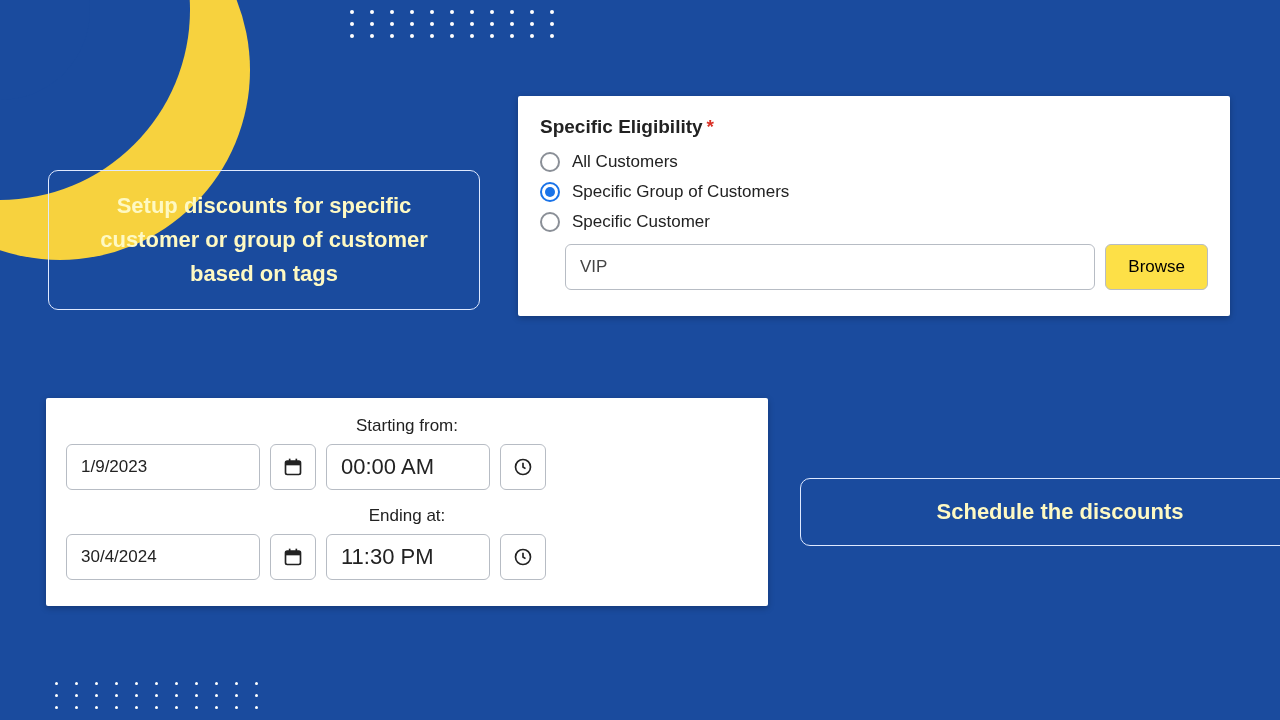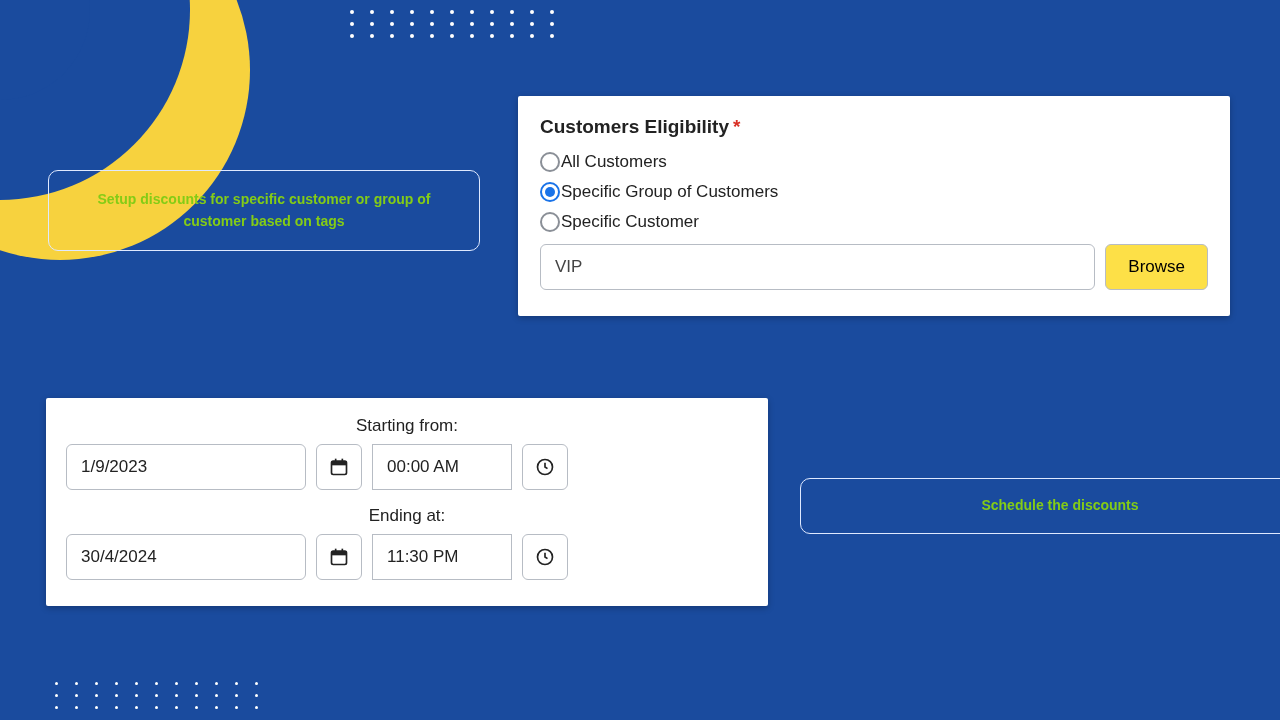--- a/index.html
+++ b/index.html
@@ -60,79 +60,79 @@
   display:block;
 }
 .dots.tiny span{width:3px;height:3px;}
 .dots-top { top: 10px; left: 350px; grid-template-columns: repeat(11,4px); grid-auto-rows:4px; }
 .dots-bottom { bottom: 10px; left: 55px; grid-template-columns: repeat(11,4px); grid-auto-rows:4px; }
 
 .callout {
   position: absolute;
   border: 1.5px solid #dfe9ff;
   border-radius: 10px;
-  color: #84cc16;
+  color: #fef9c3;
   text-align: center;
   font-weight: 700;
-  font-size: 14px;
+  font-size: 22px;
   line-height: 1.55;
   padding: 18px 20px;
 }
 .callout-left { top: 170px; left: 48px; width: 432px; }
 .callout-right { top: 478px; left: 800px; width: 520px; padding:16px 4px;}
 
 .card {
   position: absolute;
   background: #fff;
   border-radius: 2px;
   box-shadow: 0 2px 6px rgba(0,0,0,.25);
   color: #222;
 }
 .card-elig { top: 96px; left: 518px; width: 712px; padding: 20px 22px 26px; }
 .card-dates { top: 398px; left: 46px; width: 722px; padding: 18px 20px 26px; }
 
 .card h3 { font-size: 19px; font-weight: 700; margin-bottom: 14px; }
 .req { color: #d93025; margin-left: 4px; }
 
-.radio-row { display: flex; align-items: center; gap: 1px; margin-bottom: 10px; font-size: 17px; }
+.radio-row { display: flex; align-items: center; gap: 12px; margin-bottom: 10px; font-size: 17px; }
 .radio {
   width: 20px; height: 20px; border-radius: 50%;
   border: 2px solid #8a8f97; display: inline-block; position: relative;
   flex: 0 0 20px;
 }
 .radio.selected { border-color: #1a73e8; }
 .radio.selected::after{
   content:""; position:absolute; top:3px; left:3px; width:10px; height:10px;
   border-radius:50%; background:#1a73e8;
 }
 
 .tag-row { display:flex; gap:10px; margin-top:12px;}
 .tag-input {
   flex:1; height:46px; border:1.5px solid #b7bcc4; border-radius:6px;
-  padding:0 14px; font-size:17px; color:#444;
+  padding:0 14px; font-size:17px; color:#444;margin-left:25px;
 }
 .browse-btn{
   height:46px; padding:0 22px; border:1.5px solid #b7bcc4; border-radius:6px;
   background:#fde047; font-size:17px; cursor:pointer;
 }
 
 .field-label{ font-size:17px; margin-bottom:8px;text-align:center; }
 .date-row{ display:flex; gap:10px; align-items:center; margin-bottom:16px;}
 .date-row:last-child{margin-bottom:0;}
 .datebox{
-  width:240px; height:46px; border:1.5px solid #b7bcc4; border-radius:6px;
+  width:194px; height:46px; border:1.5px solid #b7bcc4; border-radius:6px;
   padding:0 14px; font-size:17px; display:flex; align-items:center;
 }
 .ico-btn{
   width:46px; height:46px; border:1.5px solid #b7bcc4; border-radius:6px;
   background:#fff; display:flex; align-items:center; justify-content:center;
 }
 .timebox{
-  width:140px; height:46px; border:1.5px solid #b7bcc4; border-radius:0;
-  padding:0 14px; font-size:17px; display:flex; align-items:center;
+  width:164px; height:46px; border:1.5px solid #b7bcc4; border-radius:6px;
+  padding:0 14px; font-size:22px; display:flex; align-items:center;
 }
 svg{display:block;}
 </style>
 </head>
 <body>
 
 <div class="ring-wrap">
   <div class="ring-yellow"></div>
   <div class="ring-cutout"></div>
   <div class="ring-blue"></div>
@@ -207,21 +207,21 @@
     <span></span>
     <span></span>
     <span></span>
 </div>
 
 <div class="callout callout-left">Setup discounts for  specific customer or group of customer based on tags</div>
 <div class="callout callout-right">Schedule the discounts</div>
 
 <div class="card card-elig">
   <h3>
-    <span>Customers Eligibility</span><span class="req">*</span>
+    <span>Specific Eligibility</span><span class="req">*</span>
   </h3>
 
   <div class="radio-row">
     <span class="radio"></span>
     <span>All Customers</span>
   </div>
   <div class="radio-row">
     <span class="radio selected"></span>
     <span>Specific Group of Customers</span>
   </div>

